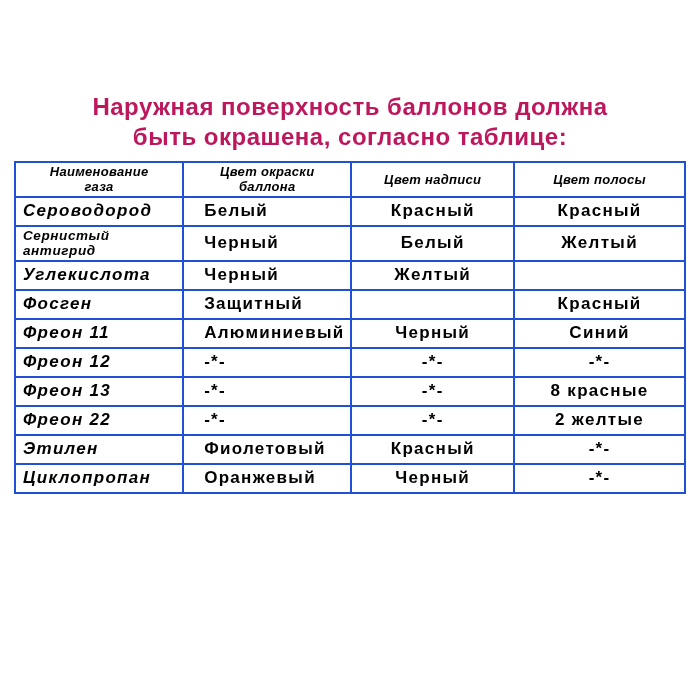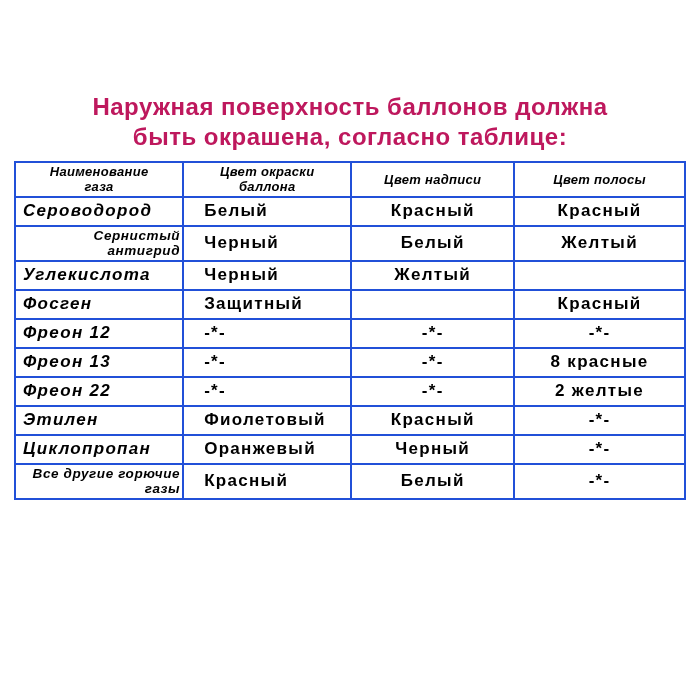--- a/index.html
+++ b/index.html
@@ -68,21 +68,20 @@
   td.gas {
     text-align: left;
     padding-left: 7px;
     padding-right: 2px;
     font-style: italic;
   }
   tr.tall td.gas {
     font-size: 13.5px;
     line-height: 1.15;
     letter-spacing: 0.6px;
-    text-align: right;
   }
   td.paint {
     text-align: left;
     padding-left: 20px;
   }
   td.center {
     text-align: center;
   }
 </style>
 </head>
@@ -138,20 +137,26 @@
           <td class="center"></td>
         </tr>
 
         <tr>
           <td class="gas">Фосген</td>
           <td class="paint">Защитный</td>
           <td class="center"></td>
           <td class="center">Красный</td>
         </tr>
 
+        <tr>
+          <td class="gas">Фреон 11</td>
+          <td class="paint">Алюминиевый</td>
+          <td class="center">Черный</td>
+          <td class="center">Синий</td>
+        </tr>
 
         <tr>
           <td class="gas">Фреон 12</td>
           <td class="paint">-*-</td>
           <td class="center">-*-</td>
           <td class="center">-*-</td>
         </tr>
 
         <tr>
           <td class="gas">Фреон 13</td>
@@ -175,24 +180,18 @@
           <td class="center">-*-</td>
         </tr>
 
         <tr>
           <td class="gas">Циклопропан</td>
           <td class="paint">Оранжевый</td>
           <td class="center">Черный</td>
           <td class="center">-*-</td>
         </tr>
 
-        <tr class="tall">
-          <td class="gas">Все другие горючие газы</td>
-          <td class="paint">Красный</td>
-          <td class="center">Белый</td>
-          <td class="center">-*-</td>
-        </tr>
 
 
     </tbody>
   </table>
 
 </div>
 
 </body></html>

